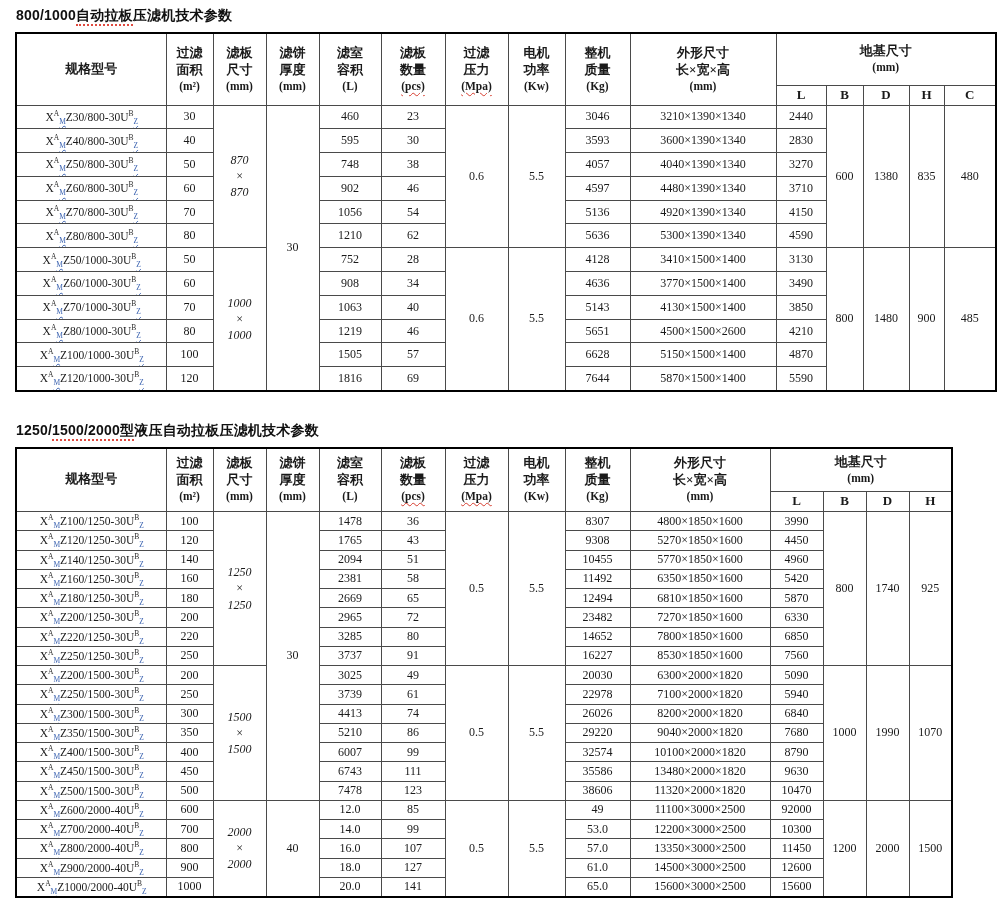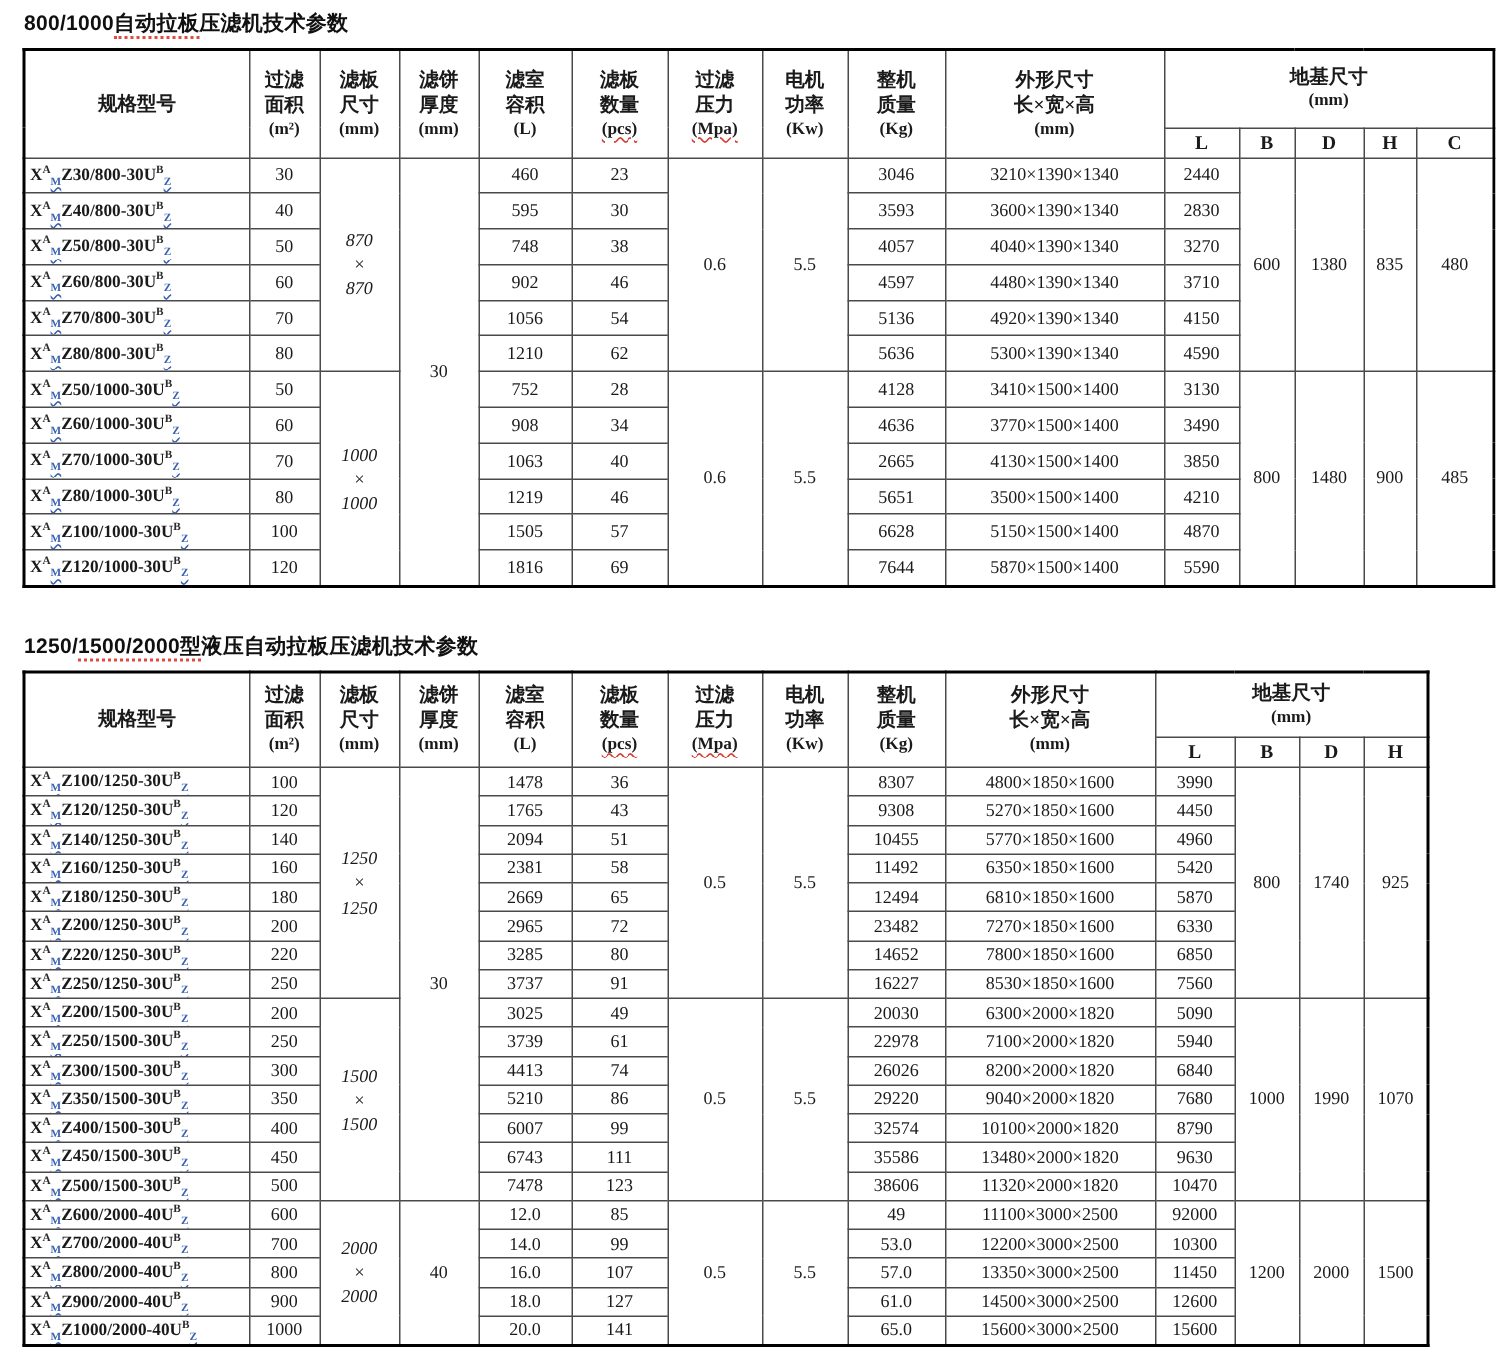--- a/index.html
+++ b/index.html
@@ -21,21 +21,21 @@
     border-collapse:collapse; table-layout:fixed;
     border:2px solid #000;
   }
   .spec th, .spec td {
     border:1px solid #4a4a4a; text-align:center; vertical-align:middle;
     font-size:12px; padding:0 2px; overflow:hidden;
   }
   .spec thead th { font-weight:bold; font-size:13px; line-height:1.3; }
   .unit { font-size:11.5px; }
   .wavy { text-decoration:underline wavy #d63c2e 1px; text-underline-offset:2px; }
-  td.model { text-align:left; padding-left:3px; font-size:11.5px; white-space:nowrap;font-weight:bold; }
+  td.model { text-align:center; padding-left:3px; font-size:11.5px; white-space:nowrap; }
   .pre { white-space:pre-line; line-height:1.35;font-style:italic; }
   sup.ms { font-size:7.5px; line-height:0; color:#2b2b2b; }
   sub.mb { font-size:7.5px; line-height:0; color:#3a62b0;
            text-decoration:underline wavy #3a62b0 1px; }
 </style>
 </head>
 <body>
 
 <div class="page">
 
@@ -210,31 +210,31 @@
             <td>34</td>
             <td>4636</td>
             <td>3770×1500×1400</td>
             <td>3490</td>
           </tr>
           <tr style="height: 23.8px;">
             <td class="model">X<sup class="ms">A</sup><sub class="mb">M</sub>Z70/1000-30U<sup class="ms">B</sup><sub class="mb">Z</sub></td>
             <td>70</td>
             <td>1063</td>
             <td>40</td>
-            <td>2665</td>
+            <td>5143</td>
             <td>4130×1500×1400</td>
             <td>3850</td>
           </tr>
           <tr style="height: 23.8px;">
             <td class="model">X<sup class="ms">A</sup><sub class="mb">M</sub>Z80/1000-30U<sup class="ms">B</sup><sub class="mb">Z</sub></td>
             <td>80</td>
             <td>1219</td>
             <td>46</td>
             <td>5651</td>
-            <td>3500×1500×1400</td>
+            <td>4500×1500×2600</td>
             <td>4210</td>
           </tr>
           <tr style="height: 23.8px;">
             <td class="model">X<sup class="ms">A</sup><sub class="mb">M</sub>Z100/1000-30U<sup class="ms">B</sup><sub class="mb">Z</sub></td>
             <td>100</td>
             <td>1505</td>
             <td>57</td>
             <td>6628</td>
             <td>5150×1500×1400</td>
             <td>4870</td>

